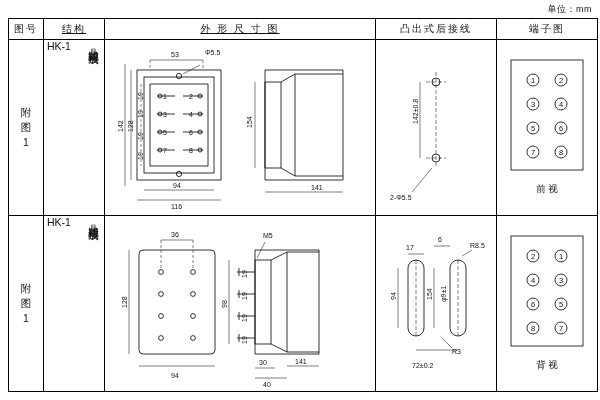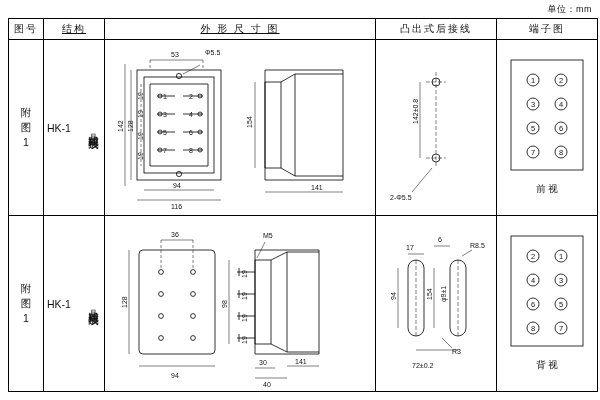--- a/index.html
+++ b/index.html
@@ -37,21 +37,21 @@
   .col-outline{width:270px;text-decoration:underline;}
   .col-mount{width:120px;}
   .col-term{width:100px;}
 
   .rowbody{height:176px;}
   .cellcenter{
     display:flex;align-items:center;justify-content:center;
     width:100%;height:100%;
   }
   .struct-wrap{
-    display:flex;align-items:center;justify-content:center;
+    display:flex;align-items:flex-start;justify-content:center;
     gap:16px;width:100%;height:100%;
   }
   .struct-code{font-size:10.5px;}
   .struct-text{writing-mode:vertical-rl;text-orientation:upright;letter-spacing:1px;font-size:10.5px;}
 
   .fig{position:relative;width:100%;height:100%;}
   svg{display:block;}
 </style>
 </head>
 <body>

